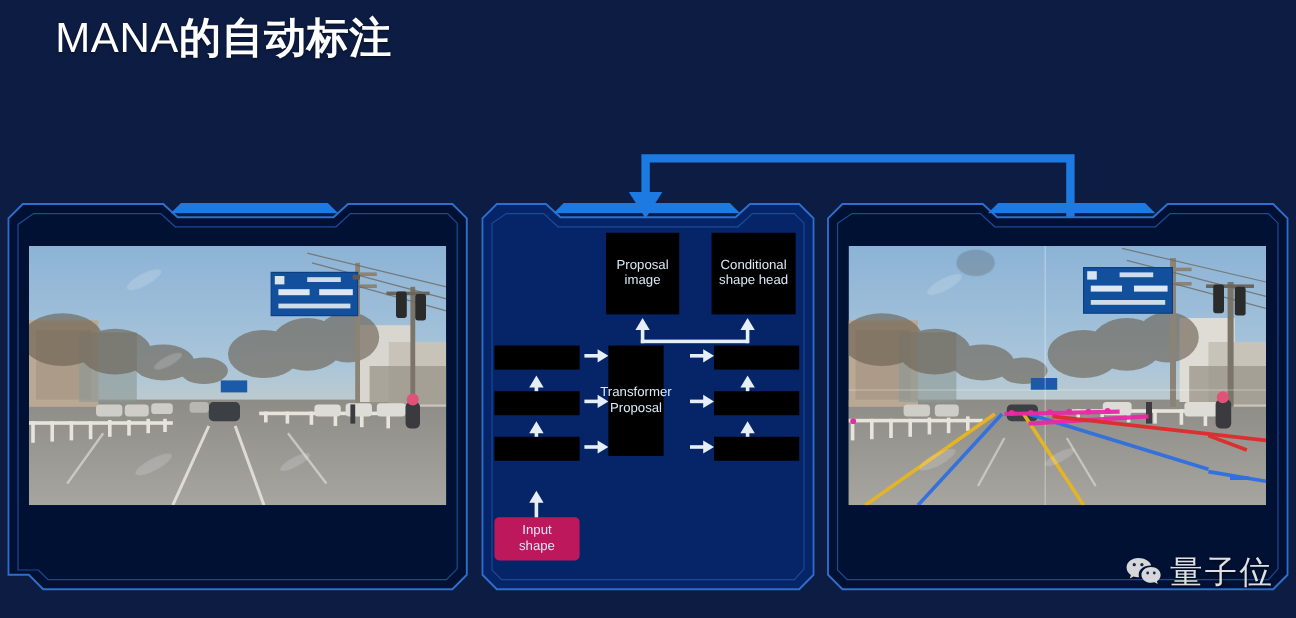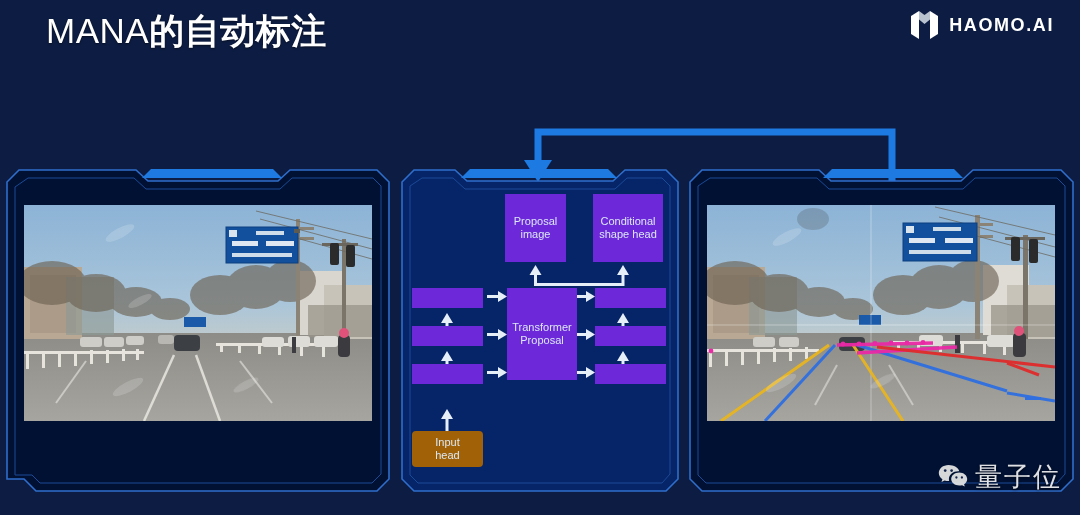--- a/index.html
+++ b/index.html
@@ -44,54 +44,45 @@
   #panel-right .notch{left:134px;width:140px;}
 
   
   .photo{position:absolute;overflow:hidden;}
   #photo-left{left:18px;top:36px;width:348px;height:216px;}
   #photo-right{left:18px;top:36px;width:348px;height:216px;}
 
   
   #diagram{position:absolute;left:0;top:0;width:278px;height:325px;}
   .dbox{
-    position:absolute;background:#6d28d9;color:#dbe8f6;
+    position:absolute;background:#000000;color:#dbe8f6;
     font-size:11px;line-height:13px;text-align:center;
     display:flex;align-items:center;justify-content:center;
   }
-  .dbox.rounded{border-radius:4px;background:#a16207;}
+  .dbox.rounded{border-radius:4px;background:#be185d;}
   .dbox span{display:block;}
 
   #wm{
     position:absolute;right:18px;bottom:20px;
     display:flex;align-items:center;gap:7px;
     opacity:.92;
   }
   #wm-text{font-size:27px;color:#f2f2f2;letter-spacing:2px;
     font-family:"DejaVu Sans",sans-serif;
     text-shadow:0 1px 3px rgba(0,0,0,.7);}
 </style>
 </head>
 <body>
 
 <div id="header">
 
   <div id="page-title">
     <span>MANA</span><span class="zh">的自动标注</span>
   </div>
 
-  <div id="brand">
-    <svg id="brand-mark" viewBox="0 0 27 28">
-      <polygon points="0,5 8,0 8,28 0,23" fill="#ffffff"></polygon>
-      <polygon points="8,0 13.5,4 19,0 19,8.5 13.5,13 8,8.5" fill="#b9c2cf"></polygon>
-      <polygon points="19,0 27,5 27,23 19,28" fill="#ffffff"></polygon>
-      <polygon points="8,8.5 13.5,13 19,8.5 19,17 13.5,21.5 8,17" fill="#8e99aa" opacity="0"></polygon>
-    </svg>
-    <div id="brand-text">HAOMO.AI</div>
-  </div>
 </div>
 
 <svg id="connector" viewBox="0 0 420 76">
   <path d="M 392 76 L 392 14 L 38 14 L 38 44" stroke="#1c7ae2" stroke-width="7" fill="none"></path>
   <polygon points="24,42 52,42 38,64" fill="#1c7ae2"></polygon>
 </svg>
 
 <div class="panel" id="panel-left">
   <svg class="frame" viewBox="0 0 384 325" preserveAspectRatio="none">
     <path d="M 13 1 L 130 1 L 142 12 L 272 12 L 284 1 L 371 1 L 383 13 L 383 310 L 371 322 L 30 322 L 18 310 L 1 310 L 1 13 Z" fill="#001133" stroke="#2f6ecb" stroke-width="1.6"></path>
@@ -298,39 +289,39 @@
         <span>image</span>
       </div>
     </div>
     <div class="dbox" style="left:192px;top:25px;width:70px;height:68px;align-items:center;">
       <div>
         <span>Conditional</span>
         <span>shape head</span>
       </div>
     </div>
 
-    <div class="dbox" style="left:106px;top:119px;width:70px;height:92px;">
+    <div class="dbox" style="left:106px;top:119px;width:46px;height:92px;">
       <div>
         <span>Transformer</span>
         <span>Proposal</span>
       </div>
     </div>
 
     <div class="dbox" style="left:11px;top:119px;width:71px;height:20px;"></div>
     <div class="dbox" style="left:11px;top:157px;width:71px;height:20px;"></div>
     <div class="dbox" style="left:11px;top:195px;width:71px;height:20px;"></div>
 
     <div class="dbox" style="left:194px;top:119px;width:71px;height:20px;"></div>
     <div class="dbox" style="left:194px;top:157px;width:71px;height:20px;"></div>
     <div class="dbox" style="left:194px;top:195px;width:71px;height:20px;"></div>
 
     <div class="dbox rounded" style="left:11px;top:262px;width:71px;height:36px;">
       <div>
         <span>Input</span>
-        <span>head</span>
+        <span>shape</span>
       </div>
     </div>
   </div>
 </div>
 
 <div class="panel" id="panel-right">
   <svg class="frame" viewBox="0 0 385 325" preserveAspectRatio="none">
     <path d="M 13 1 L 130 1 L 142 12 L 272 12 L 284 1 L 372 1 L 384 13 L 384 310 L 372 322 L 13 322 L 1 310 L 1 13 Z" fill="#001133" stroke="#2f6ecb" stroke-width="1.6"></path>
     <path d="M 21 9 L 128 9 L 140 20 L 274 20 L 286 9 L 368 9 L 376 17 L 376 305 L 368 314 L 17 314 L 9 306 L 9 17 Z" fill="none" stroke="#1b4a96" stroke-width="1"></path>
   </svg>

